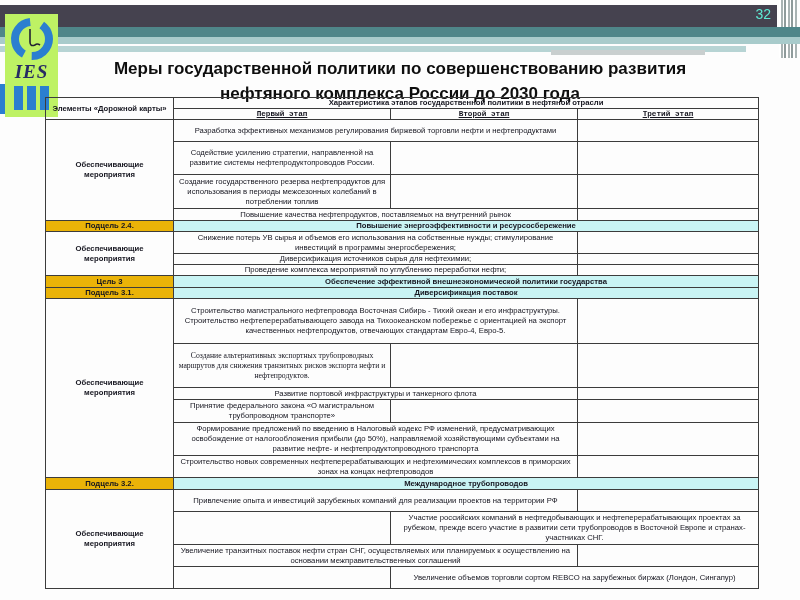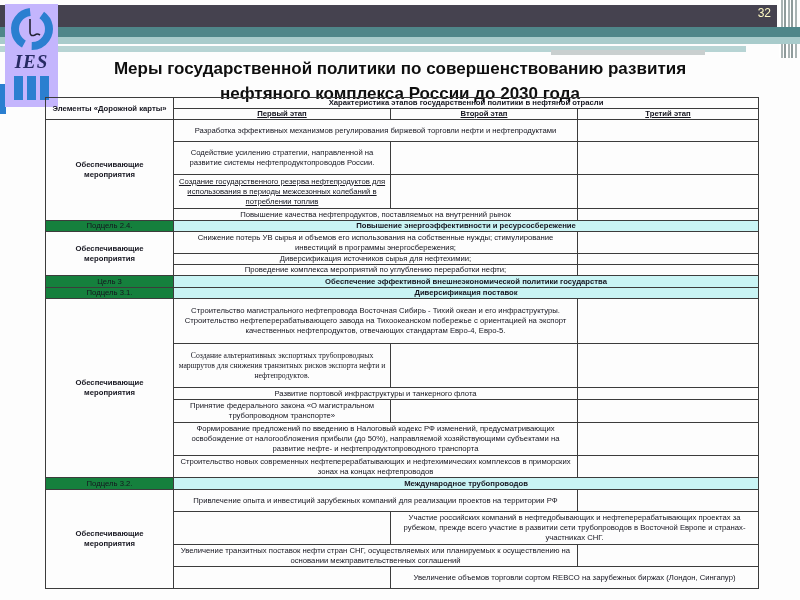--- a/index.html
+++ b/index.html
@@ -4,49 +4,49 @@
 <style>
   html,body{margin:0;padding:0;}
   body{
     width:800px;height:600px;position:relative;overflow:hidden;
     background:#fdfdfd;
     font-family:"Liberation Sans","DejaVu Sans",sans-serif;
     color:#15151f;
   }
   
   .bar-navy{position:absolute;left:0;top:5px;width:777px;height:22px;background:#45424f;}
-  .slide-number{position:absolute;right:6px;top:1px;color:#fef9c3;font-size:12px;font-weight:400;}
+  .slide-number{position:absolute;right:6px;top:1px;color:#5eead4;font-size:14px;font-weight:400;}
   .stripes{position:absolute;left:779px;top:0;width:18px;height:58px;
     background:repeating-linear-gradient(90deg,#ffffff 0 2px,#a9b3b3 2px 4px,#ffffff 4px 5px,#8f9b9b 5px 7px);}
   .bar-teal{position:absolute;left:0;top:27px;width:800px;height:10px;background:#4f8689;}
   .bar-lightteal{position:absolute;left:0;top:37px;width:800px;height:7px;background:#a8cbcb;}
   .bar-lightteal2{position:absolute;left:0;top:46px;width:746px;height:6px;background:#b7d4d4;}
   .bar-gray{position:absolute;left:551px;top:50px;width:154px;height:5px;background:#c9cfcf;}
   .left-accent{position:absolute;left:0;top:84px;width:6px;height:30px;background:#2b7fd0;}
   
-  .logo-box{position:absolute;left:5px;top:4px;width:53px;height:103px;background:#c4b5fd;}
+  .logo-box{position:absolute;left:5px;top:14px;width:53px;height:103px;background:#bef264;}
   .logo-ring{display:block;margin:2px auto 0 auto;}
   .logo-text{display:block;text-align:center;font-family:"Liberation Serif","DejaVu Serif",serif;
     font-weight:bold;font-style:italic;font-size:19px;color:#272a63;letter-spacing:1px;line-height:20px;}
   .logo-bars{display:flex;gap:4px;justify-content:center;margin-top:4px;}
   .logo-bars span{width:9px;height:24px;background:#2b7fd0;display:block;}
   
   .slide-title{position:absolute;left:70px;top:56px;width:660px;text-align:center;
     font-size:17px;line-height:25px;font-weight:bold;color:#0e0e0e;}
   
   table.roadmap{position:absolute;left:45px;top:97px;width:713px;
     border-collapse:collapse;table-layout:fixed;
     font-size:7.7px;line-height:1.3;color:#15151f;}
   table.roadmap td,table.roadmap th{
     border:1px solid #3c3c3c;padding:0 3px;vertical-align:middle;overflow:hidden;text-align:center;}
   table.roadmap th{font-weight:bold;text-align:center;padding:0 2px;}
-  .stage-h{text-decoration:underline;}
+  .stage-h{text-decoration:underline;font-family:Liberation Mono, monospace;}
   td.body{text-align:justify;vertical-align:top;padding-top:1px;margin-top:39px;}
   td.sec-label{font-weight:bold;text-align:center;vertical-align:middle;}
-  td.goal-label{font-weight:normal;text-align:center;background:#15803d;}
+  td.goal-label{font-weight:bold;text-align:center;background:#eab308;}
   td.goal-title{font-weight:bold;text-align:center;background:#c9f4f4;}
   col.cA{width:128px;}col.cB{width:217px;}col.cC{width:187px;}col.cD{width:181px;}
 </style>
 </head>
 <body>
 
 <div class="bar-navy">
   <div class="slide-number">32</div>
 </div>
 <div class="stripes"></div>
@@ -92,21 +92,21 @@
   <tr style="height:22px;">
     <td rowspan="4" class="sec-label">Обеспечивающие мероприятия</td>
     <td colspan="2" class="body">Разработка эффективных механизмов регулирования биржевой торговли нефти и нефтепродуктами</td>
     <td></td>
   </tr>
   <tr style="height:33px;">
     <td class="body">Содействие усилению стратегии, направленной на развитие системы нефтепродуктопроводов России.</td>
     <td></td>
     <td></td>
   </tr>
-  <tr style="height:34px;text-decoration:underline;">
+  <tr style="height:34px;">
     <td class="body">Создание государственного резерва нефтепродуктов для использования в периоды межсезонных колебаний в потреблении топлив</td>
     <td></td>
     <td></td>
   </tr>
   <tr style="height:12px;">
     <td colspan="2" class="body">Повышение качества нефтепродуктов, поставляемых на внутренний рынок</td>
     <td></td>
   </tr>
 
   <tr style="height:11px;">

